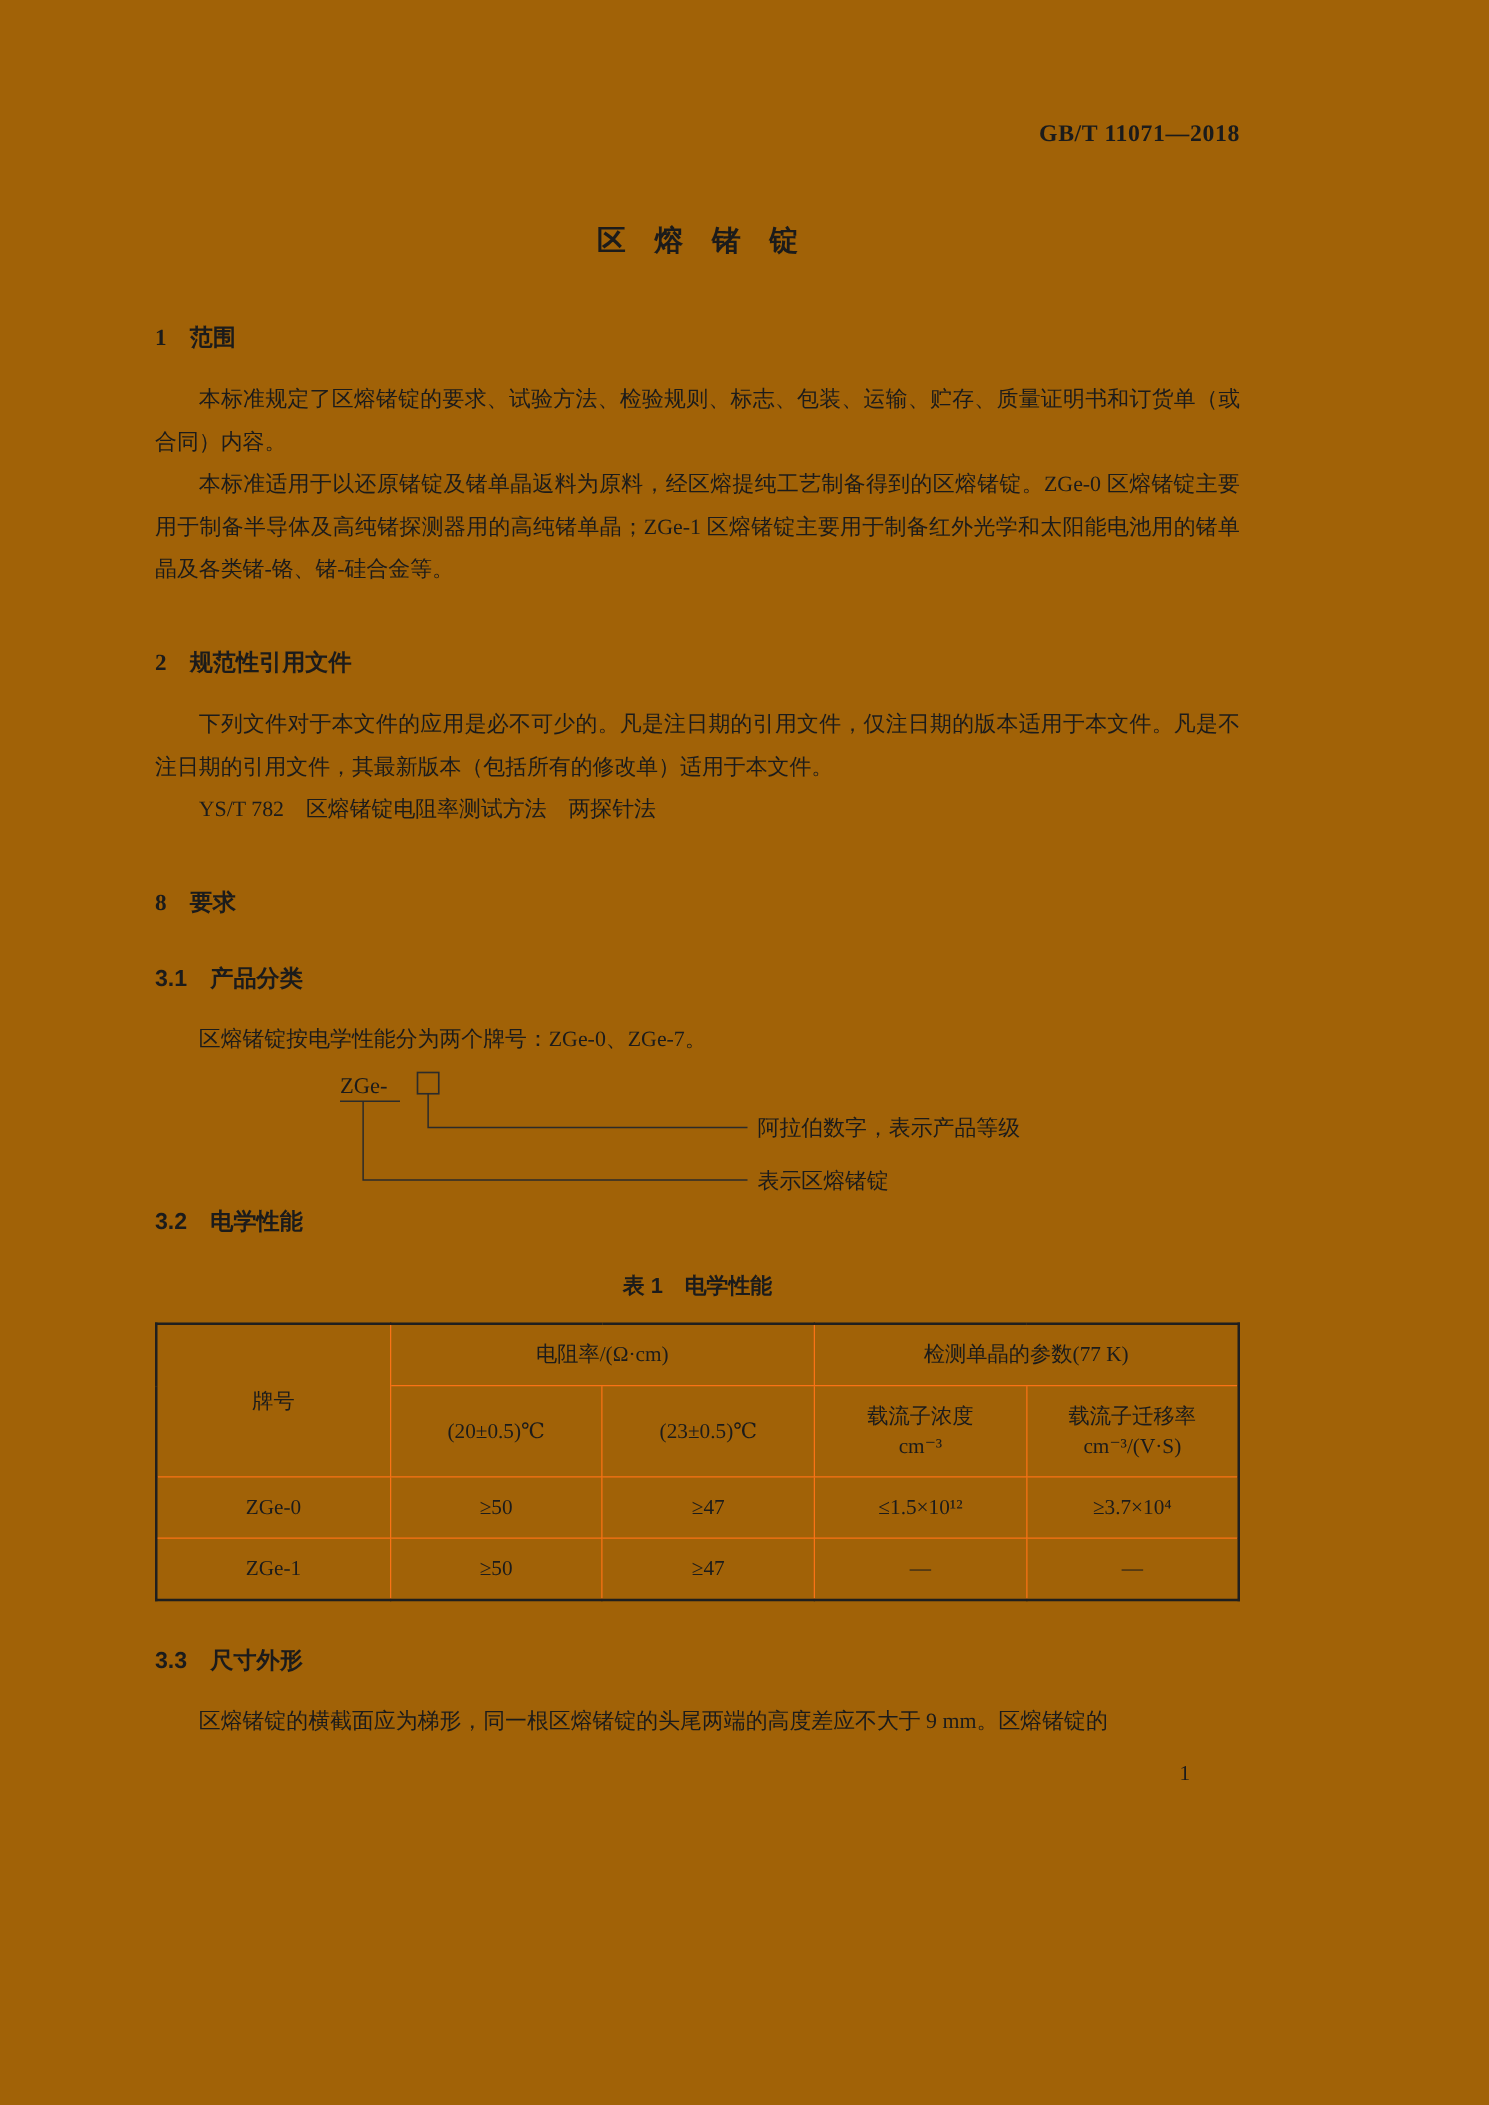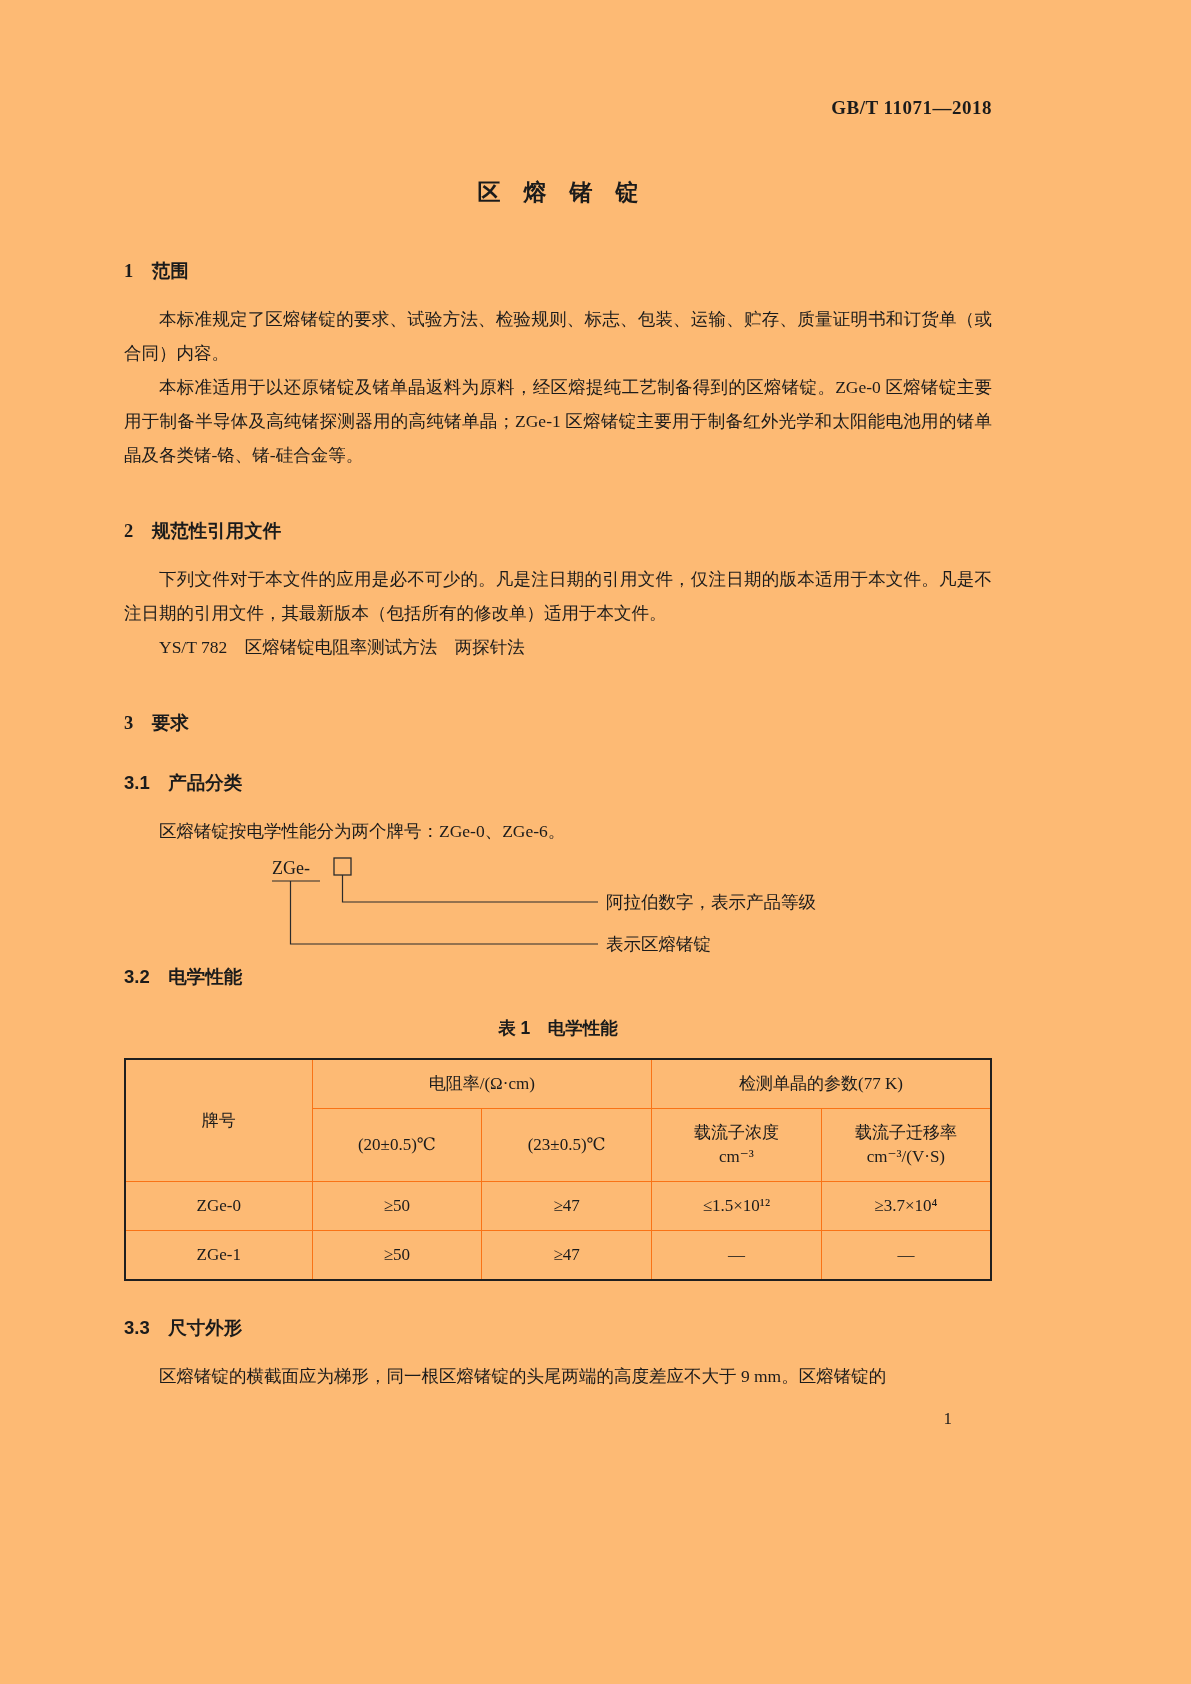--- a/index.html
+++ b/index.html
@@ -8,21 +8,21 @@
     width: 1191px;
     height: 1684px;
     position: relative;
     overflow: hidden;
     font-family: "Liberation Serif", "DejaVu Serif", serif;
     color: #1b1b1b;
   }
   .page {
     position: absolute;
     inset: 0;
-    background: #fdba74;
+    background: #a16207;
   }
   .content {
     width: 868px;
     margin-left: 124px;
     padding-top: 96px;
   }
   .doc-number {
     text-align: right;
     font-size: 19px;
     font-weight: 700;
@@ -127,24 +127,24 @@
     <h1 class="title">区　熔　锗　锭</h1>
 
     <h2 class="heading lvl1 first">1　范围</h2>
     <p class="para">本标准规定了区熔锗锭的要求、试验方法、检验规则、标志、包装、运输、贮存、质量证明书和订货单（或合同）内容。</p>
     <p class="para">本标准适用于以还原锗锭及锗单晶返料为原料，经区熔提纯工艺制备得到的区熔锗锭。ZGe-0 区熔锗锭主要用于制备半导体及高纯锗探测器用的高纯锗单晶；ZGe-1 区熔锗锭主要用于制备红外光学和太阳能电池用的锗单晶及各类锗-铬、锗-硅合金等。</p>
 
     <h2 class="heading lvl1">2　规范性引用文件</h2>
     <p class="para">下列文件对于本文件的应用是必不可少的。凡是注日期的引用文件，仅注日期的版本适用于本文件。凡是不注日期的引用文件，其最新版本（包括所有的修改单）适用于本文件。</p>
     <p class="ref">YS/T 782　区熔锗锭电阻率测试方法　两探针法</p>
 
-    <h2 class="heading lvl1">3　要求</h2>
+    <h2 class="heading lvl1">8　要求</h2>
 
     <h3 class="subheading">3.1　产品分类</h3>
-    <p class="para">区熔锗锭按电学性能分为两个牌号：ZGe-0、ZGe-6。</p>
+    <p class="para">区熔锗锭按电学性能分为两个牌号：ZGe-0、ZGe-7。</p>
 
     <svg class="diagram" width="868" height="100" viewBox="0 0 868 100">
       <text x="148" y="20" class="dg-prefix">ZGe-</text>
       <line x1="148" y1="27" x2="196" y2="27" class="dg-line"></line>
       <rect x="210" y="4" width="17" height="17" class="dg-box"></rect>
       <polyline points="218.5,21 218.5,48 474,48" class="dg-line"></polyline>
       <polyline points="166.5,27 166.5,90 474,90" class="dg-line"></polyline>
       <text x="482" y="54" class="dg-label">阿拉伯数字，表示产品等级</text>
       <text x="482" y="96" class="dg-label">表示区熔锗锭</text>
     </svg>

